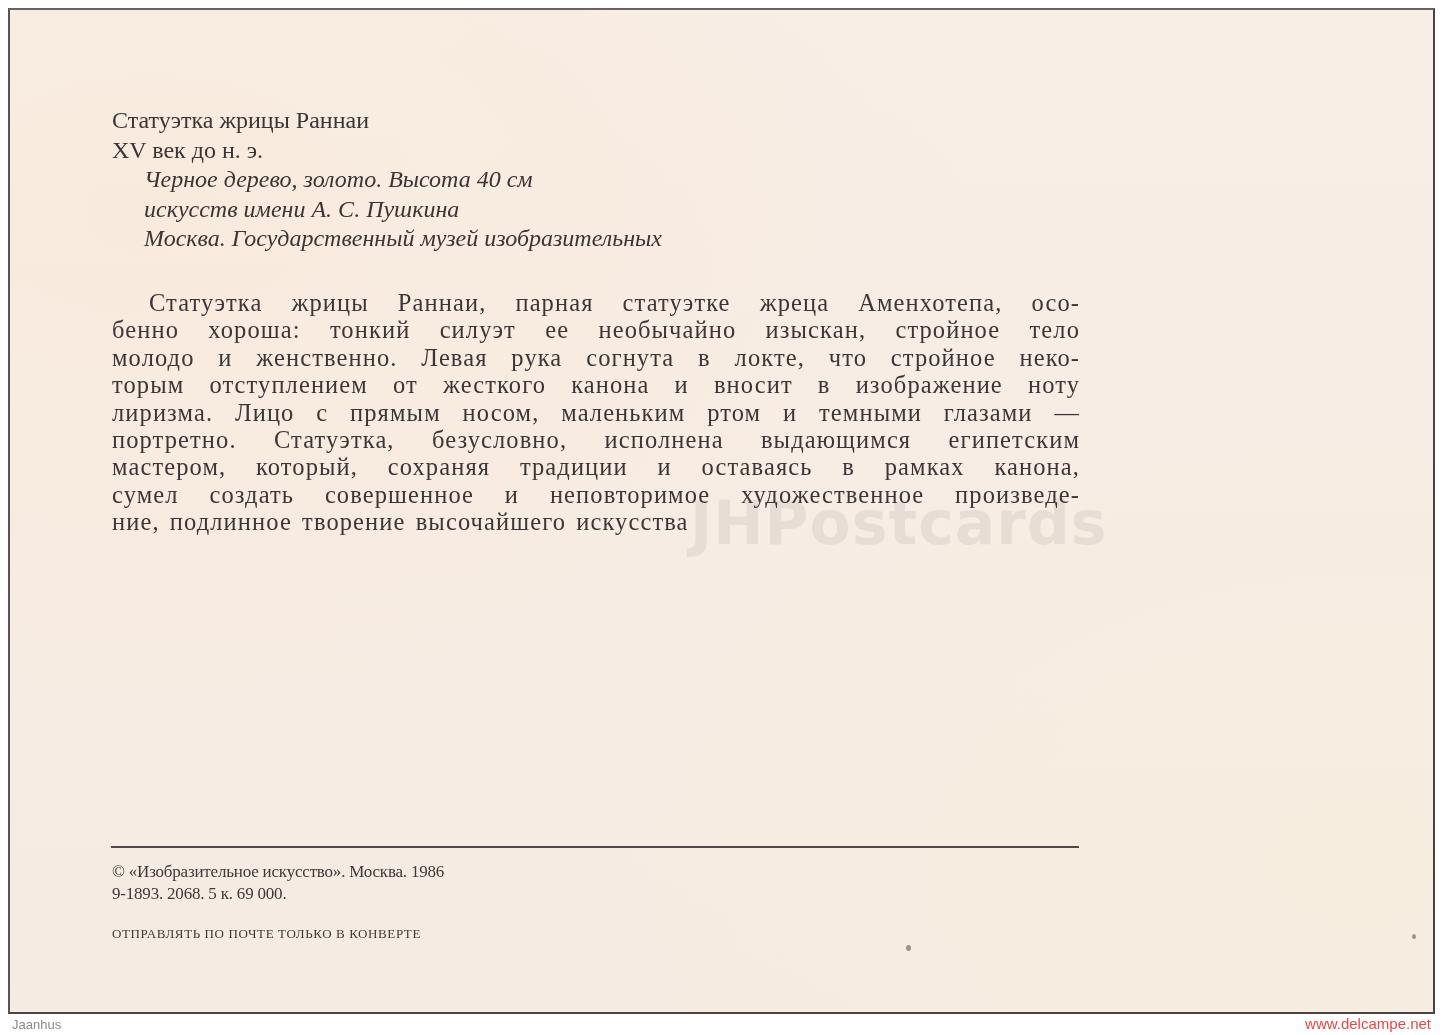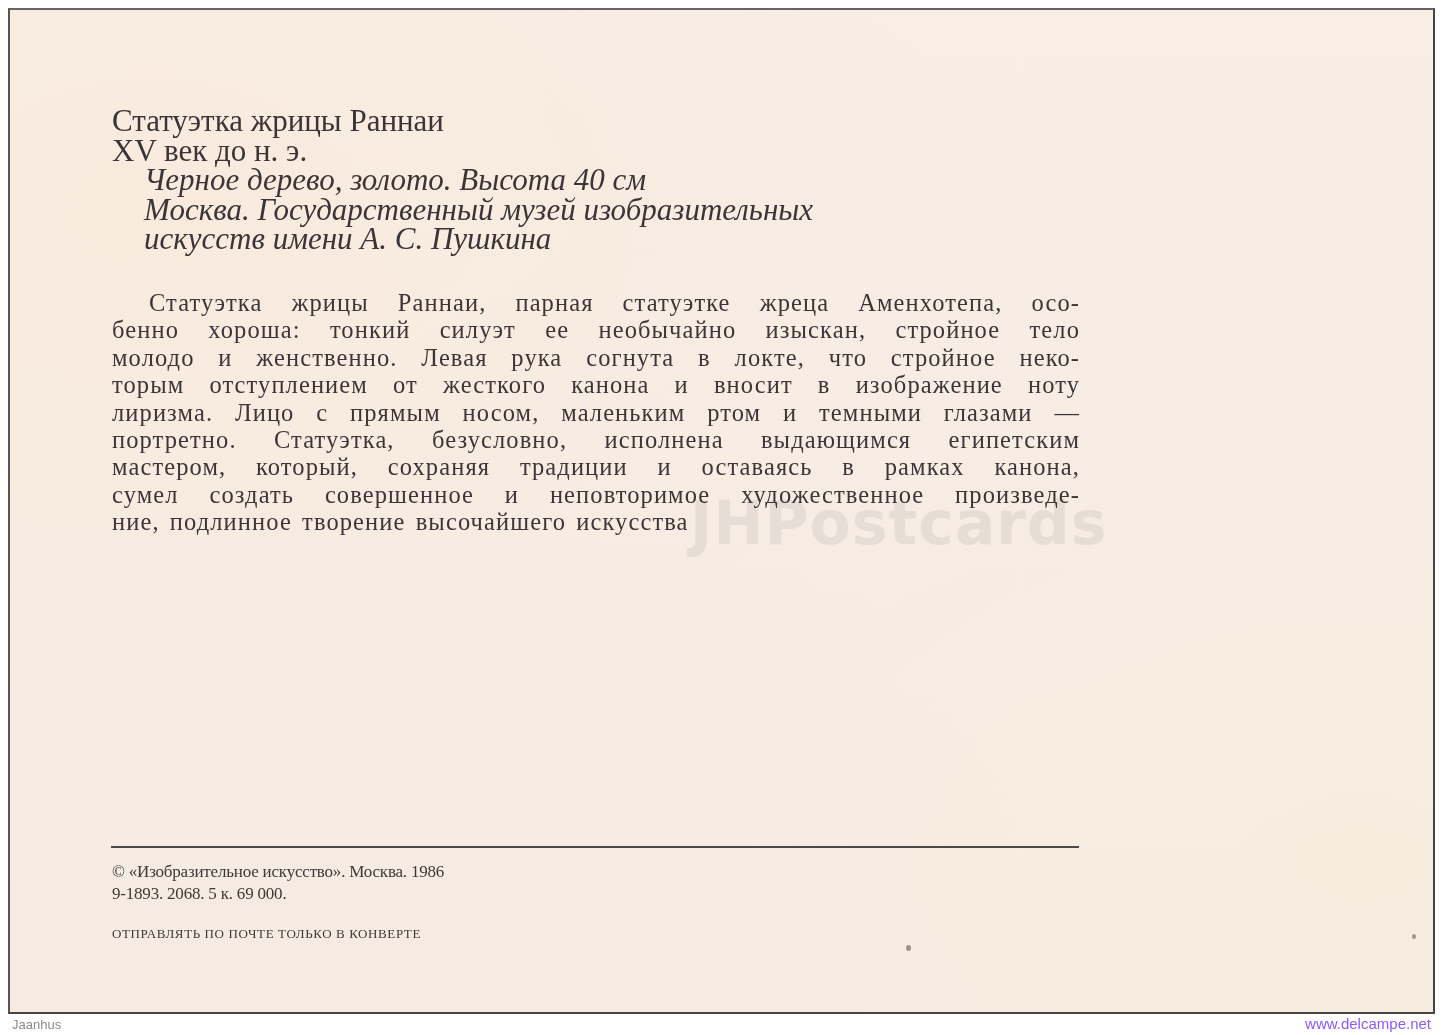--- a/index.html
+++ b/index.html
@@ -30,21 +30,21 @@
       border-left-color: #5a5253;
       box-sizing: border-box;
     }
     .text {
       color: #3c3638;
     }
     .header {
       position: absolute;
       left: 102px;
       top: 96px;
-      font-size: 31px;
+      font-size: 24px;
       line-height: 29.5px;
       color: #3b3537;
     }
     .header .line { display: block; white-space: nowrap; }
     .header .italic { font-style: italic; margin-left: 32px; }
 
     .body-text {
       position: absolute;
       left: 102px;
       top: 279px;
@@ -122,36 +122,36 @@
     .site-label.left {
       left: 12px;
       top: 1017px;
       font-size: 13px;
       color: #8a8a8a;
     }
     .site-label.right {
       right: 14px;
       top: 1015px;
       font-size: 15px;
-      color: #8b5cf6;
+      color: #ef4444;
     }
   </style>
 </head>
 <body>
 
 <div class="card">
 
   <div class="watermark-center">JHPostcards</div>
 
   <div class="header text">
     <span class="line">Статуэтка жрицы Раннаи</span>
     <span class="line">XV век до н. э.</span>
     <span class="line italic">Черное дерево, золото. Высота 40 см</span>
+    <span class="line italic">искусств имени А. С. Пушкина</span>
     <span class="line italic">Москва. Государственный музей изобразительных</span>
-    <span class="line italic">искусств имени А. С. Пушкина</span>
   </div>
 
   <div class="body-text">
     <span class="bline first">Статуэтка жрицы Раннаи, парная статуэтке жреца Аменхотепа, осо-</span>
     <span class="bline">бенно хороша: тонкий силуэт ее необычайно изыскан, стройное тело</span>
     <span class="bline">молодо и женственно. Левая рука согнута в локте, что стройное неко-</span>
     <span class="bline">торым отступлением от жесткого канона и вносит в изображение ноту</span>
     <span class="bline">лиризма. Лицо с прямым носом, маленьким ртом и темными глазами —</span>
     <span class="bline">портретно. Статуэтка, безусловно, исполнена выдающимся египетским</span>
     <span class="bline">мастером, который, сохраняя традиции и оставаясь в рамках канона,</span>

